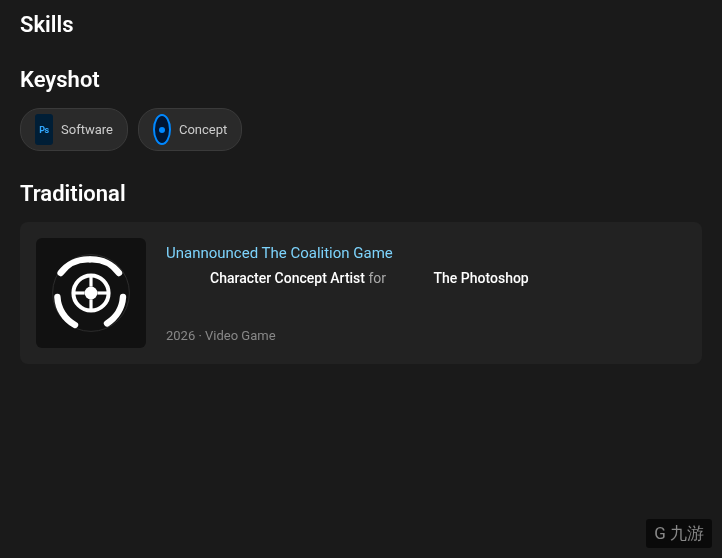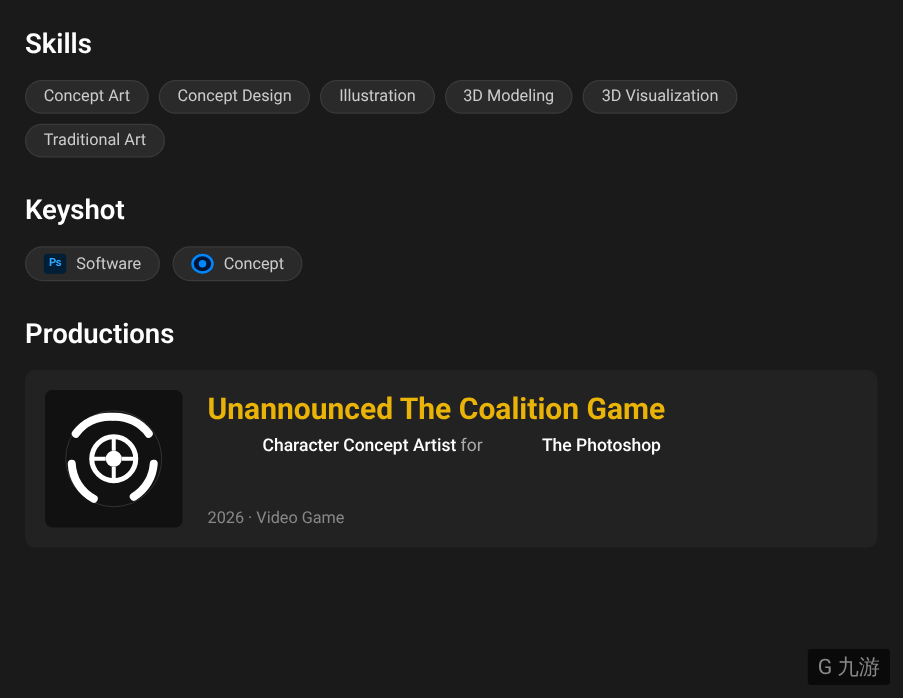--- a/index.html
+++ b/index.html
@@ -11,21 +11,21 @@
     body {
       background-color: #1a1a1a;
       color: #e0e0e0;
       font-family: -apple-system, BlinkMacSystemFont, 'Segoe UI', Roboto, sans-serif;
       width: 722px;
       min-height: 558px;
       overflow: hidden;
     }
 
     .page-container {
-      padding: 23px 20px;
+      padding: 12px 20px;
     }
 
     .section {
       margin-bottom: 30px;
     }
 
     .section-title {
       font-size: 22px;
       font-weight: 600;
       color: #ffffff;
@@ -62,21 +62,21 @@
       border: 1px solid #3a3a3a;
       border-radius: 20px;
       padding: 5px 14px;
       font-size: 13px;
       color: #cccccc;
       cursor: default;
     }
 
     .software-icon {
       width: 18px;
-      height: 16px;
+      height: 31px;
       border-radius: 3px;
       display: flex;
       align-items: center;
       justify-content: center;
       font-size: 10px;
       font-weight: bold;
       flex-shrink: 0;
     }
 
     .ps-icon {
@@ -134,23 +134,23 @@
     .coalition-logo {
       width: 80px;
       height: 80px;
     }
 
     .production-info {
       flex: 1;
     }
 
     .production-title {
-      font-size: 24px;
-      font-weight: 700;
-      color: #eab308;
+      font-size: 15px;
+      font-weight: 400;
+      color: #7dd3fc;
       margin-bottom: 8px;
     }
 
     .production-role {
       font-size: 14px;
       color: #aaaaaa;
       margin-bottom: 6px;
     }
 
     .production-role strong {
@@ -176,46 +176,38 @@
       border-radius: 3px;
     }
   </style>
 </head>
 <body>
 
 <div class="page-container">
 
   <div class="section">
     <h2 class="section-title">Skills</h2>
-    <div class="tags-container" id="skills-tags">
-        <span class="tag">Concept Art</span>
-        <span class="tag">Concept Design</span>
-        <span class="tag">Illustration</span>
-        <span class="tag">3D Modeling</span>
-        <span class="tag">3D Visualization</span>
-        <span class="tag">Traditional Art</span>
-      </div>
   </div>
 
   <div class="section">
     <h2 class="section-title">Keyshot</h2>
     <div class="software-container" id="software-items">
         <div class="software-item">
           <div class="software-icon ps-icon">Ps</div>
           <span>Software</span>
         </div>
         <div class="software-item">
           <div class="software-icon keyshot-icon"></div>
           <span>Concept</span>
         </div>
       </div>
   </div>
 
   <div class="section">
-    <h2 class="section-title">Productions</h2>
+    <h2 class="section-title">Traditional</h2>
     <div id="productions-list">
         <div class="productions-card">
       <div class="production-thumbnail">
         <svg class="coalition-logo" viewBox="0 0 100 100" xmlns="http://www.w3.org/2000/svg">
 
           <circle cx="50" cy="50" r="48" fill="#111" stroke="#333" stroke-width="1"></circle>
 
           <g fill="none" stroke="white" stroke-width="4">
 
             <path d="M50 8 A42 42 0 0 1 85 25" stroke-width="8" stroke-linecap="round"></path>

